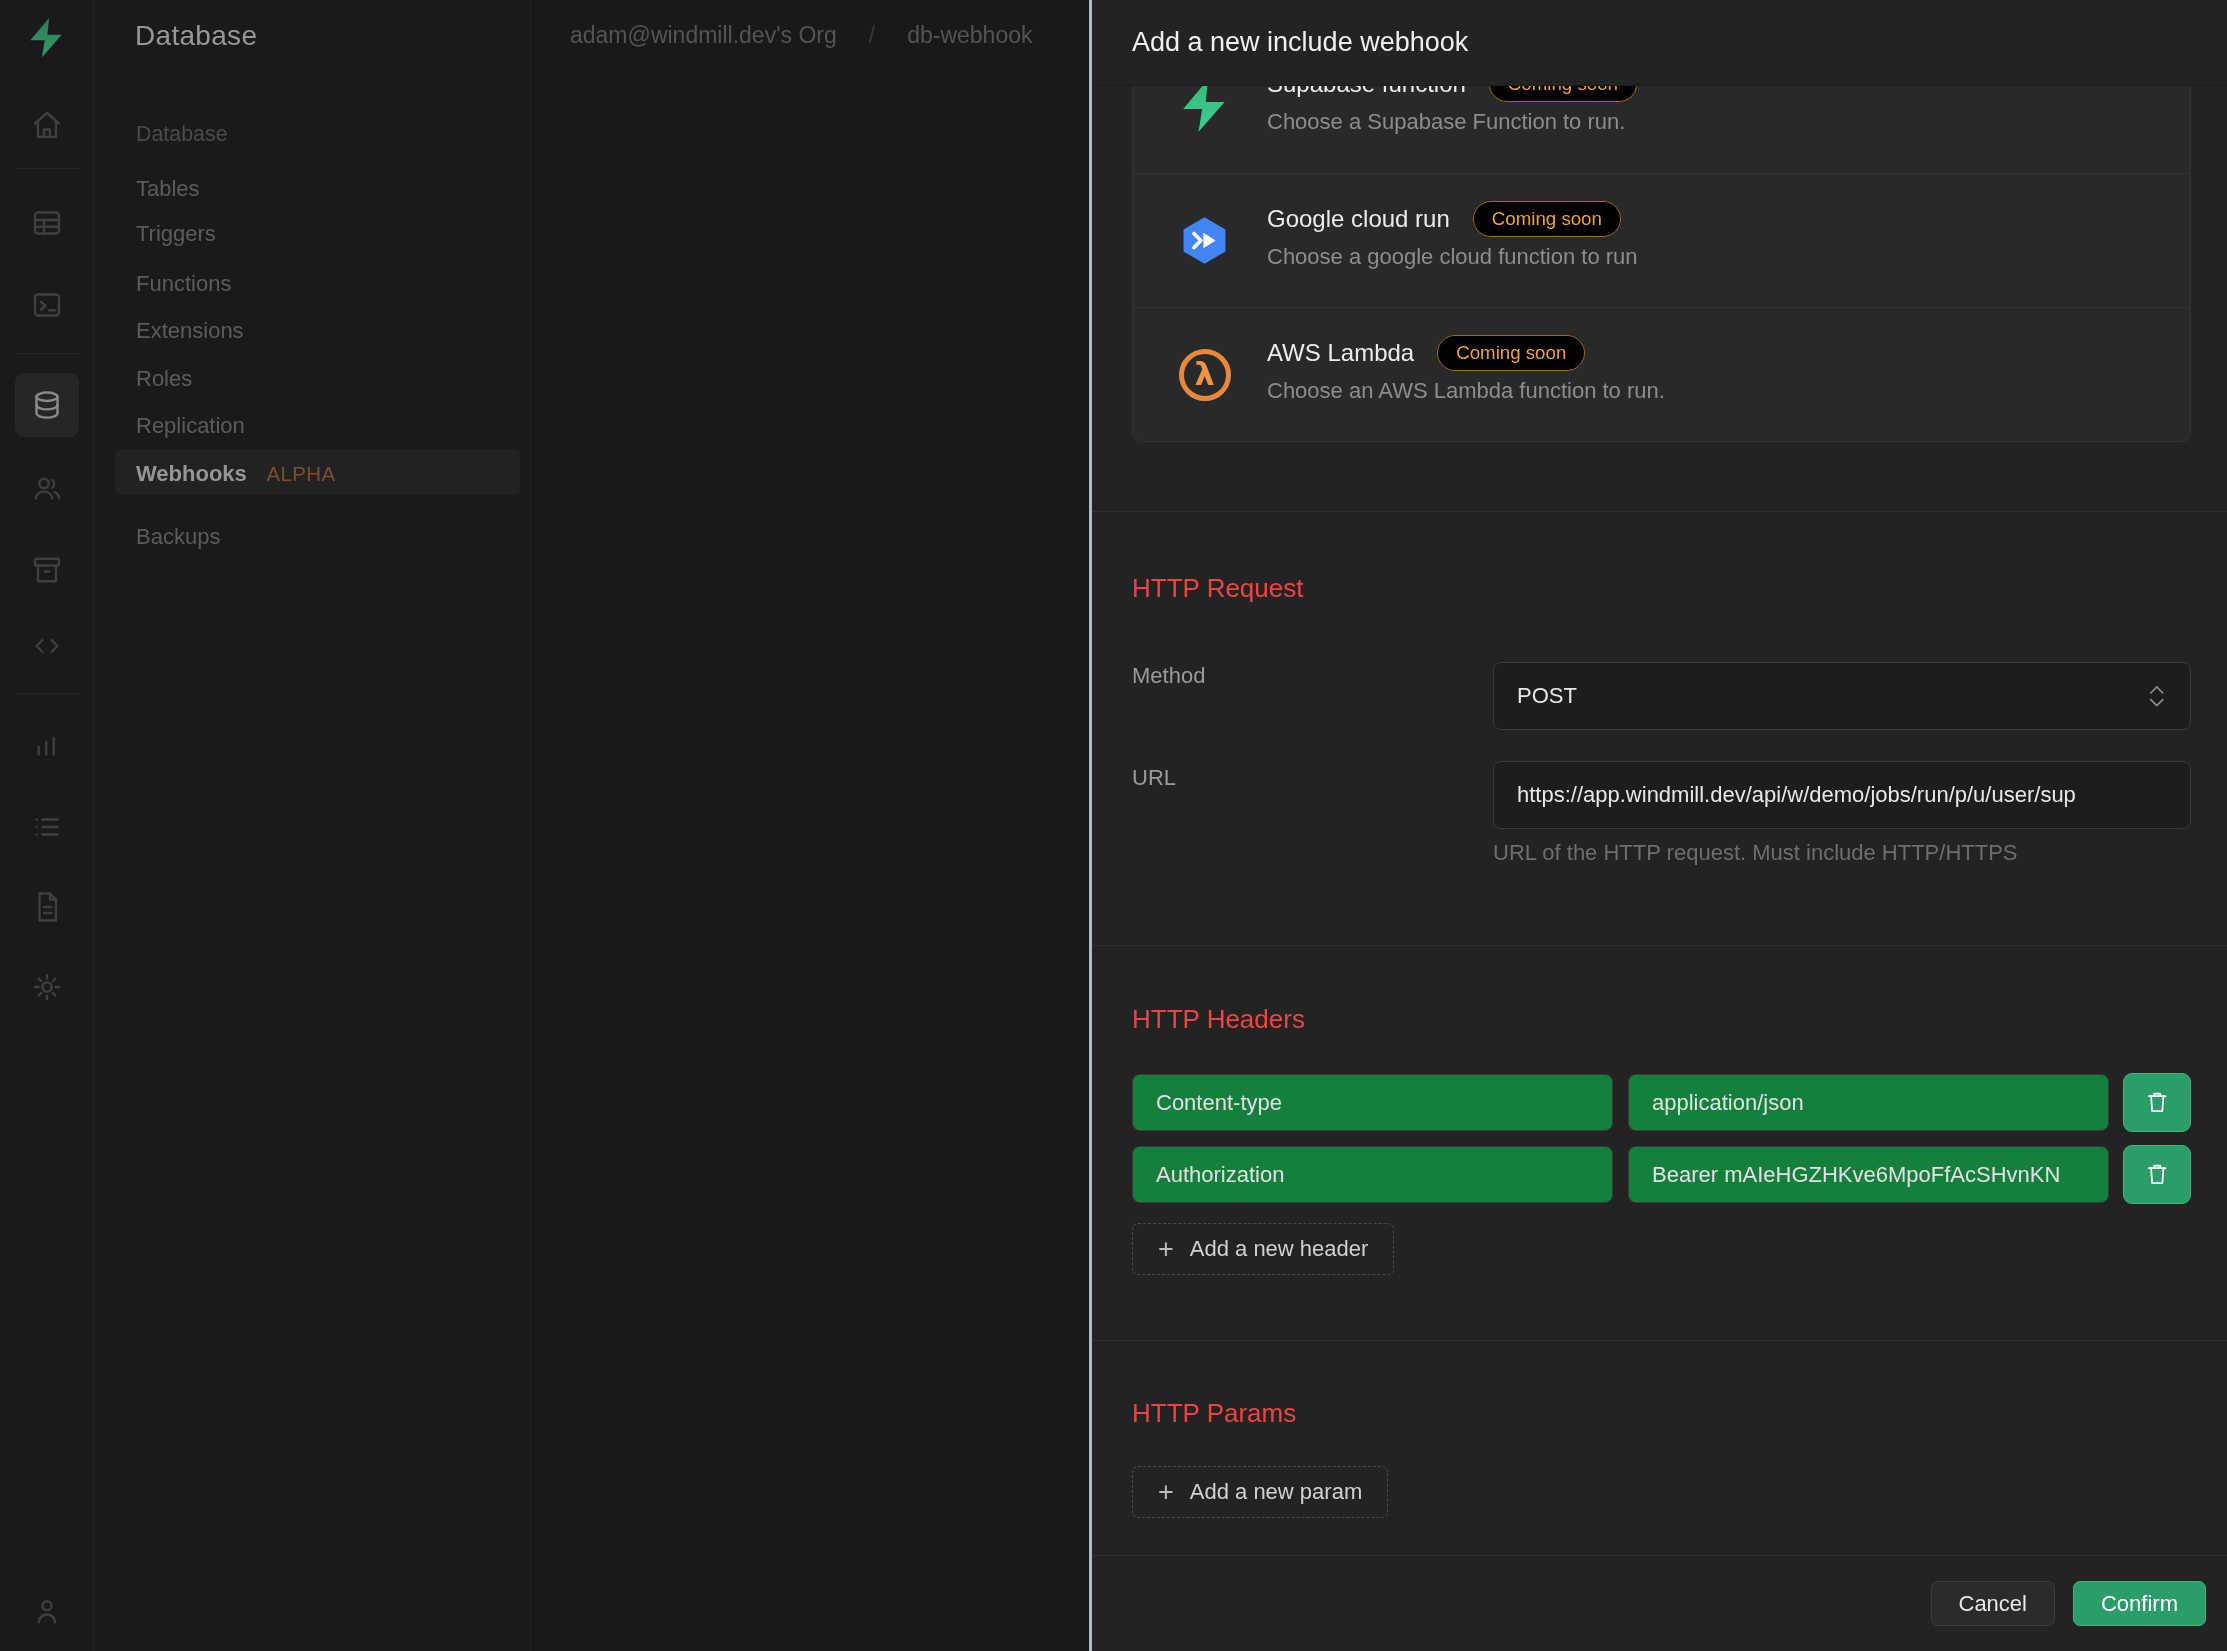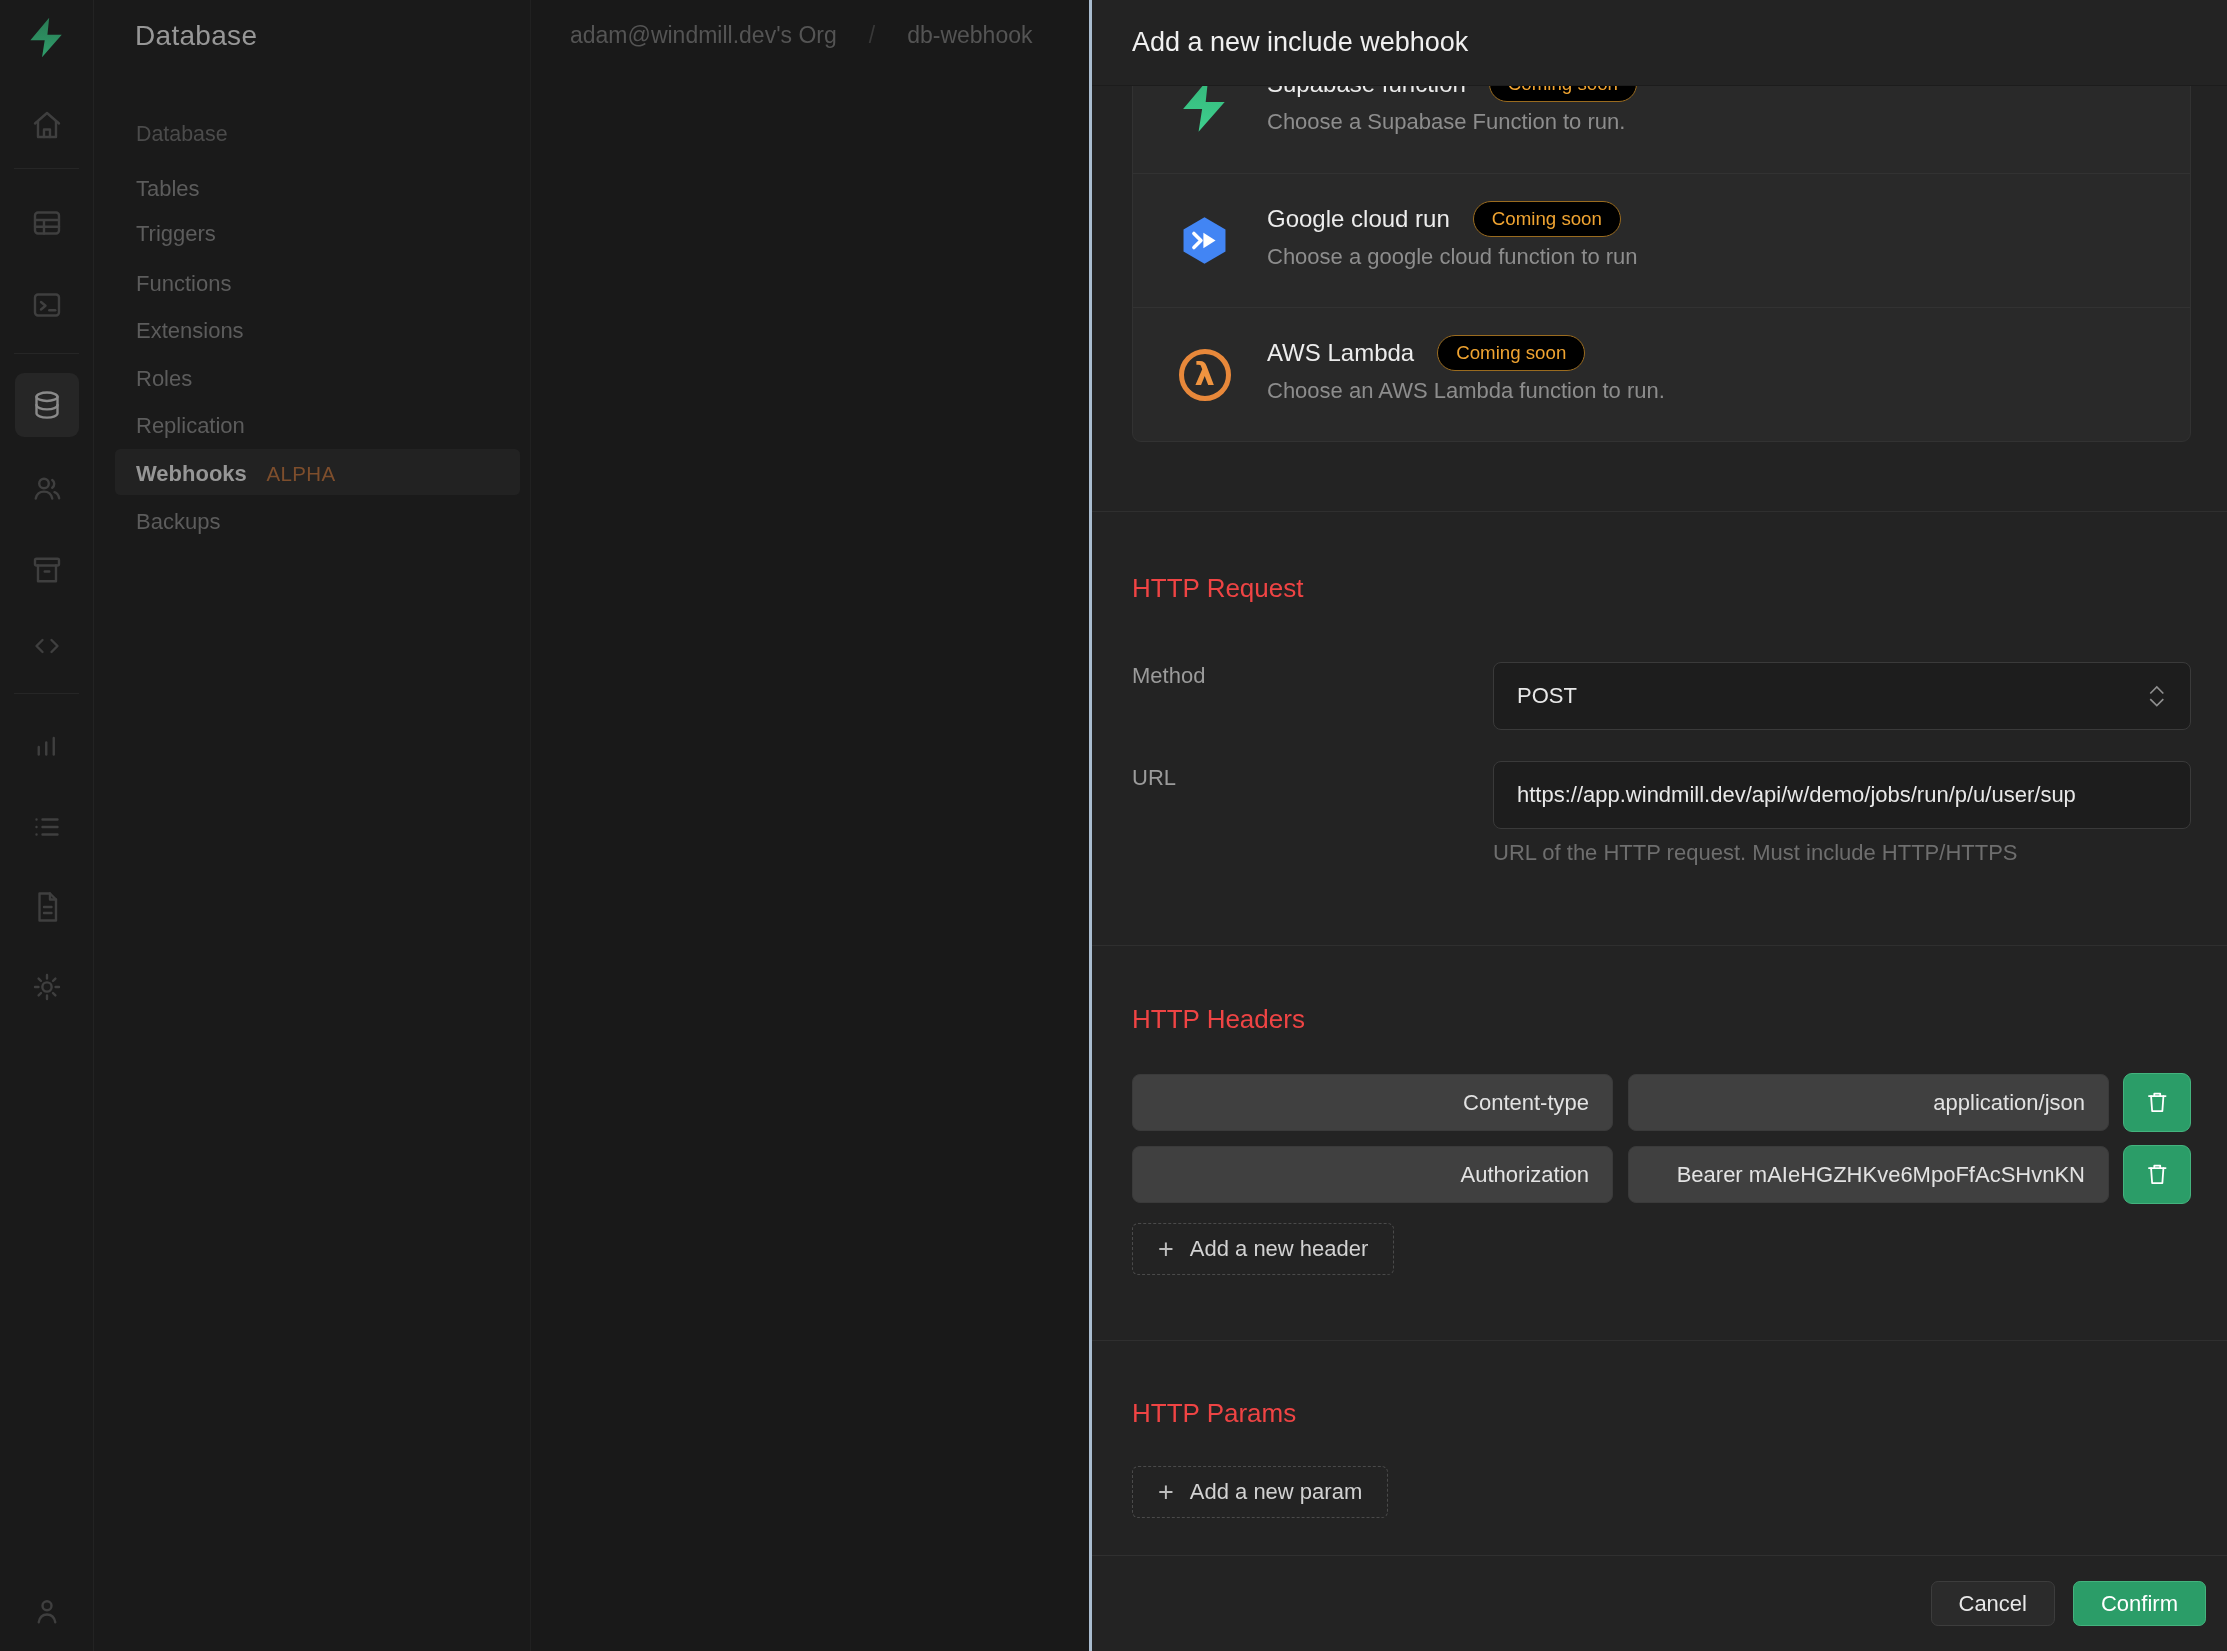--- a/index.html
+++ b/index.html
@@ -70,23 +70,23 @@
   .f-label { position:absolute; left:40px; font-size:22px; color:#9b9b9b; }
   .f-control { position:absolute; left:401px; width:698px; height:68px;
                background:#1d1d1d; border:0.9px solid #3a3a3a; border-radius:8px;
                display:flex; align-items:center; padding:0 23px;
                font-size:22px; color:#e8e8e8; }
   .select-chevrons { margin-left:auto; display:flex; flex-direction:column; gap:1.8px; }
   .select-chevrons svg { width:19.6px; height:11.6px; stroke:#8f8f8f; fill:none; stroke-width:2; }
   .f-help { position:absolute; left:401px; font-size:22px; color:#6e6e6e; }
   .kv-key   { position:absolute; left:40px;  width:481px; height:57px; }
   .kv-value { position:absolute; left:536px; width:481px; height:57px; }
-  .kv { background:#404040; border:0.9px solid #3a3a3a; border-radius:8px;
+  .kv { background:#15803d; border:0.9px solid #3a3a3a; border-radius:8px;
         display:flex; align-items:center; padding:0 23px; font-size:22px; color:#e2e2e2;
-        white-space:nowrap; overflow:hidden;justify-content:flex-end; }
+        white-space:nowrap; overflow:hidden; }
   .trash-btn { position:absolute; left:1031px; width:68px; height:59px;
                background:#2b9d68; border:0.9px solid #44b37e; border-radius:9px;
                display:flex; align-items:center; justify-content:center; cursor:pointer; }
   .trash-btn svg { width:28.5px; height:28.5px; stroke:#fff; fill:none; stroke-width:1.5;
                    stroke-linecap:round; stroke-linejoin:round; }
   .add-btn { position:absolute; left:40px; height:52px; border:1.8px dashed #4a4a4a; border-radius:6.2px;
              display:inline-flex; align-items:center; gap:16px; padding:0 25px;
              font-size:22px; color:#d2d2d2; background:transparent; cursor:pointer; width:auto; }
   .add-btn .plus { color:#bdbdbd; font-size:27px; font-weight:300; line-height:1; }
   
@@ -208,21 +208,21 @@
   <div class="nav-hl"></div>
   <div class="nav-item" style="top:176px">Tables</div>
   <div class="nav-item" style="top:221px">Triggers</div>
   <div class="nav-item" style="top:271px">Functions</div>
   <div class="nav-item" style="top:318px">Extensions</div>
   <div class="nav-item" style="top:366px">Roles</div>
   <div class="nav-item" style="top:413px">Replication</div>
   <div class="nav-item active" style="top:461px">
     <span>Webhooks</span><span class="nav-badge">ALPHA</span>
   </div>
-  <div class="nav-item" style="top:509px">Backups</div>
+  <div class="nav-item" style="top:524px">Backups</div>
 </aside>
 
 <main class="content">
   <div class="crumb">
     <span>adam@windmill.dev's Org</span>
     <span class="sep">/</span>
     <span>db-webhook</span>
   </div>
 </main>
 

